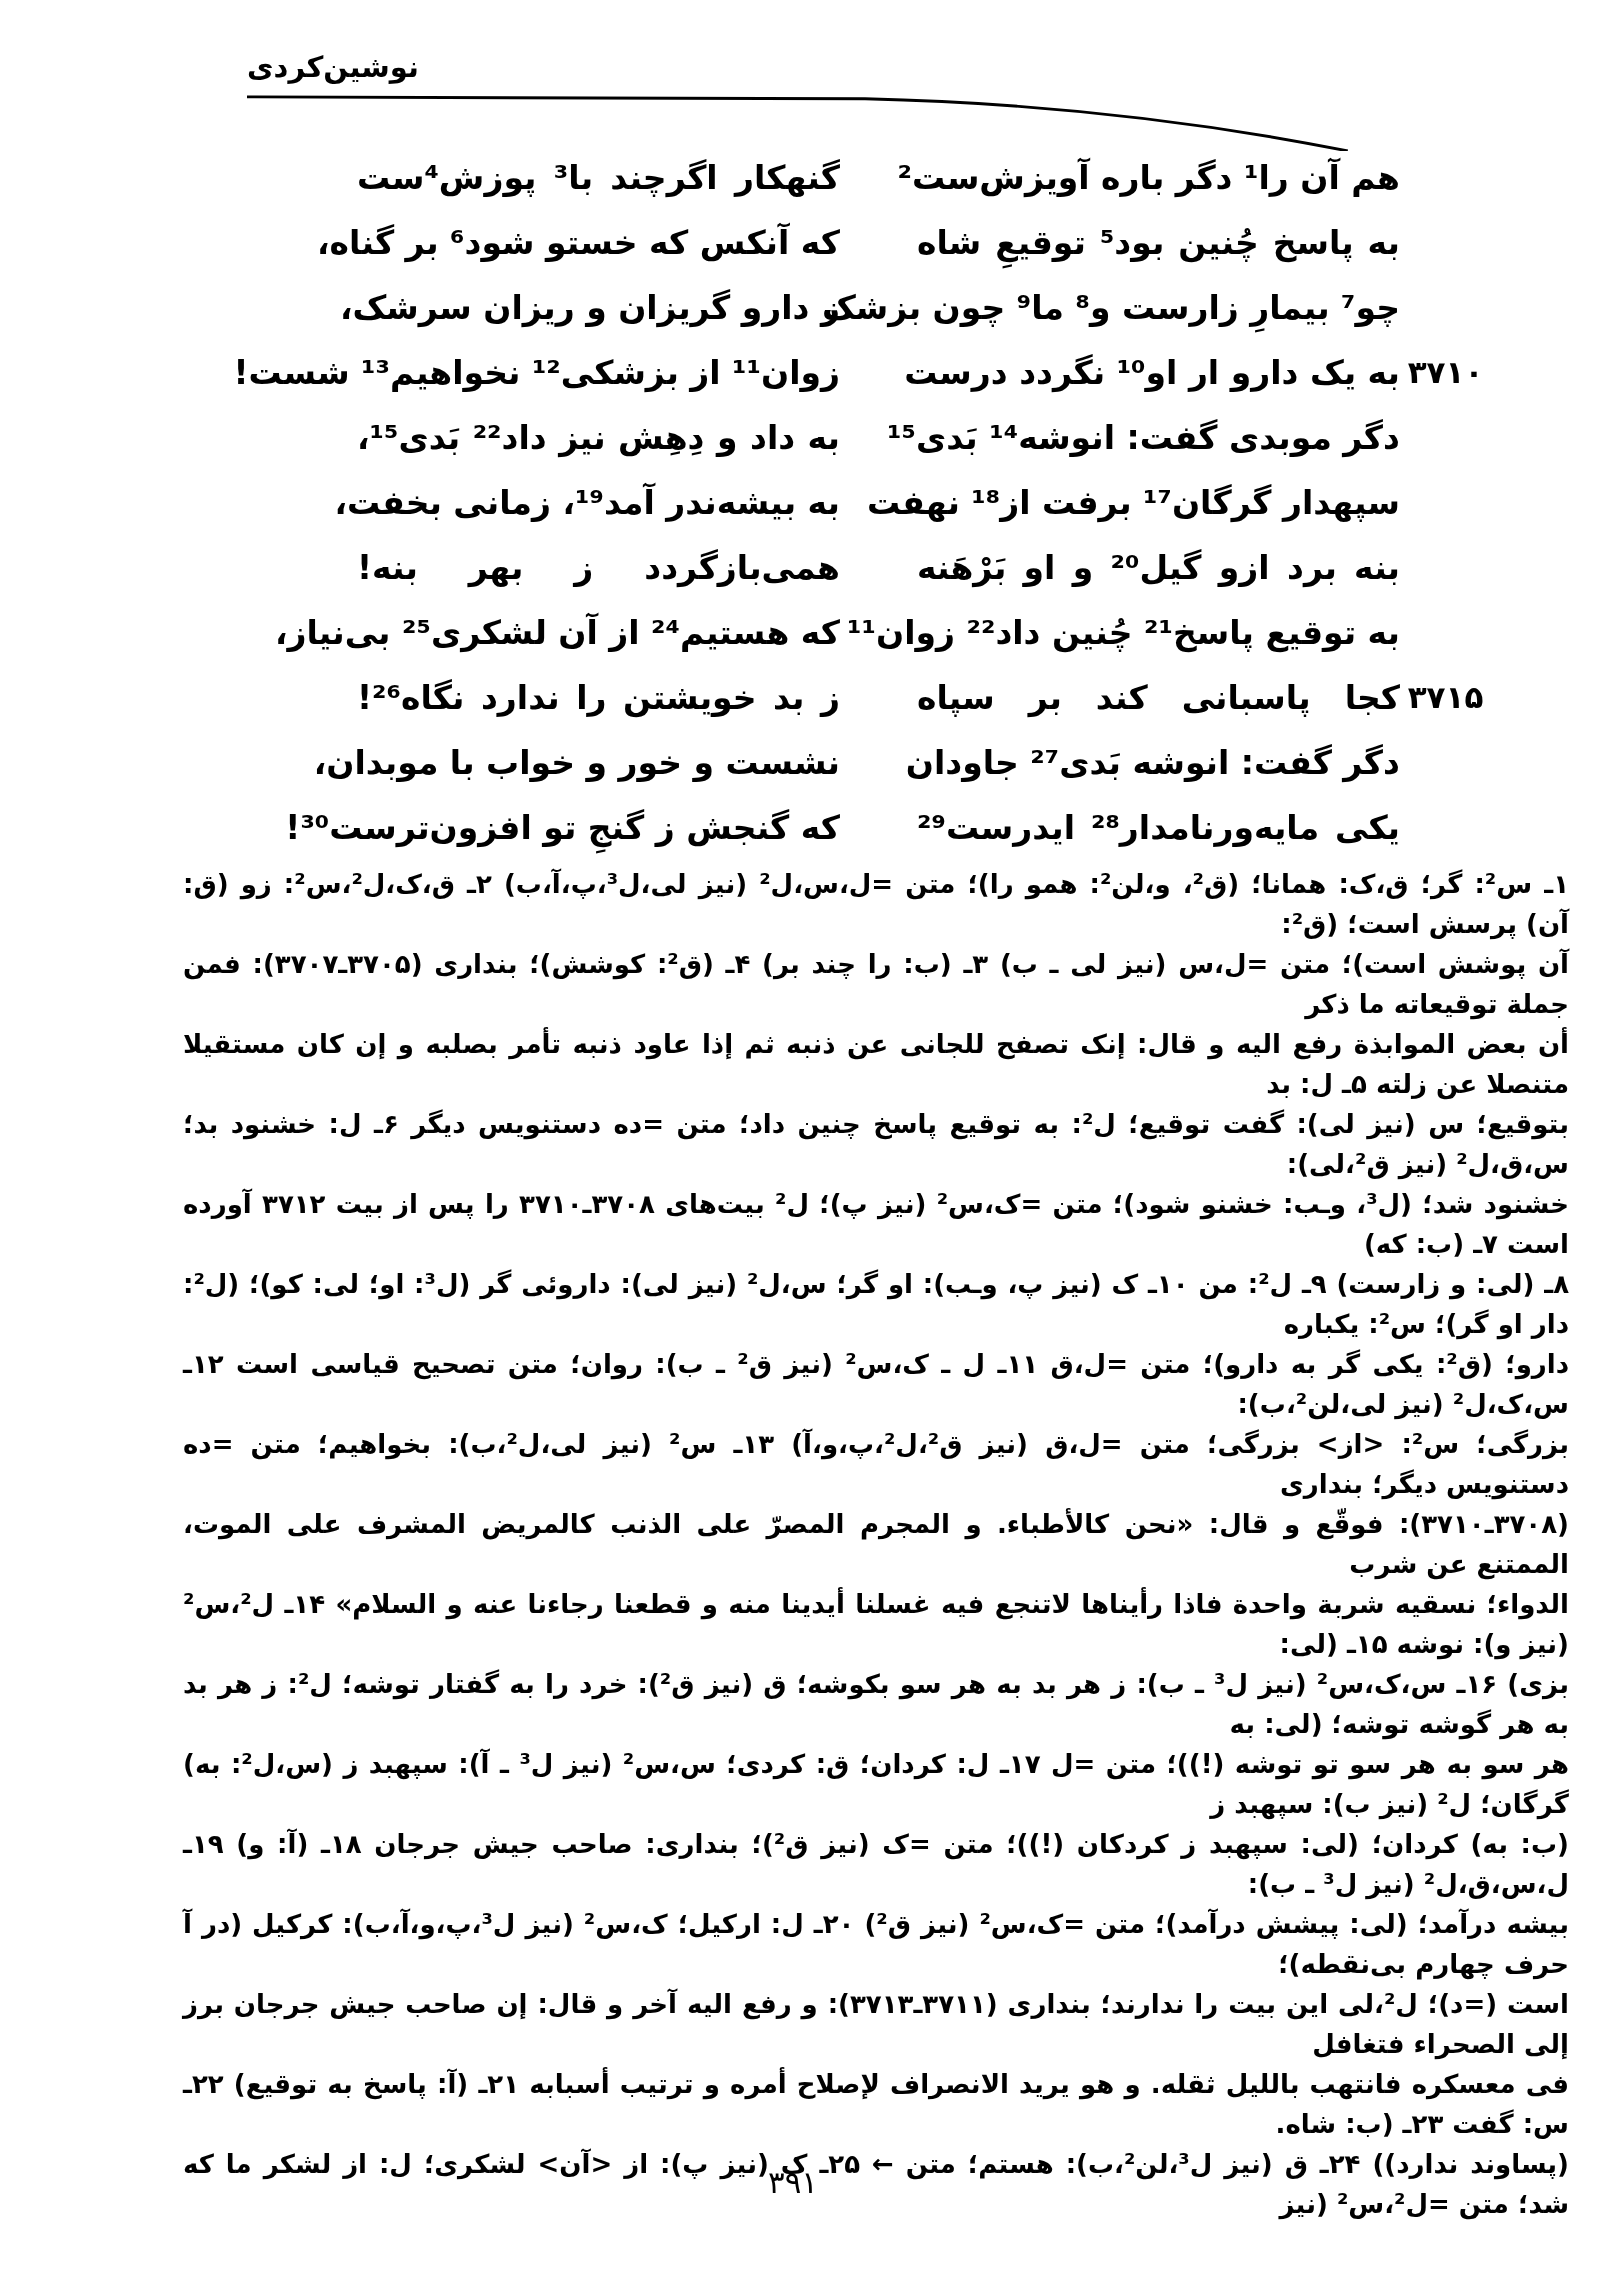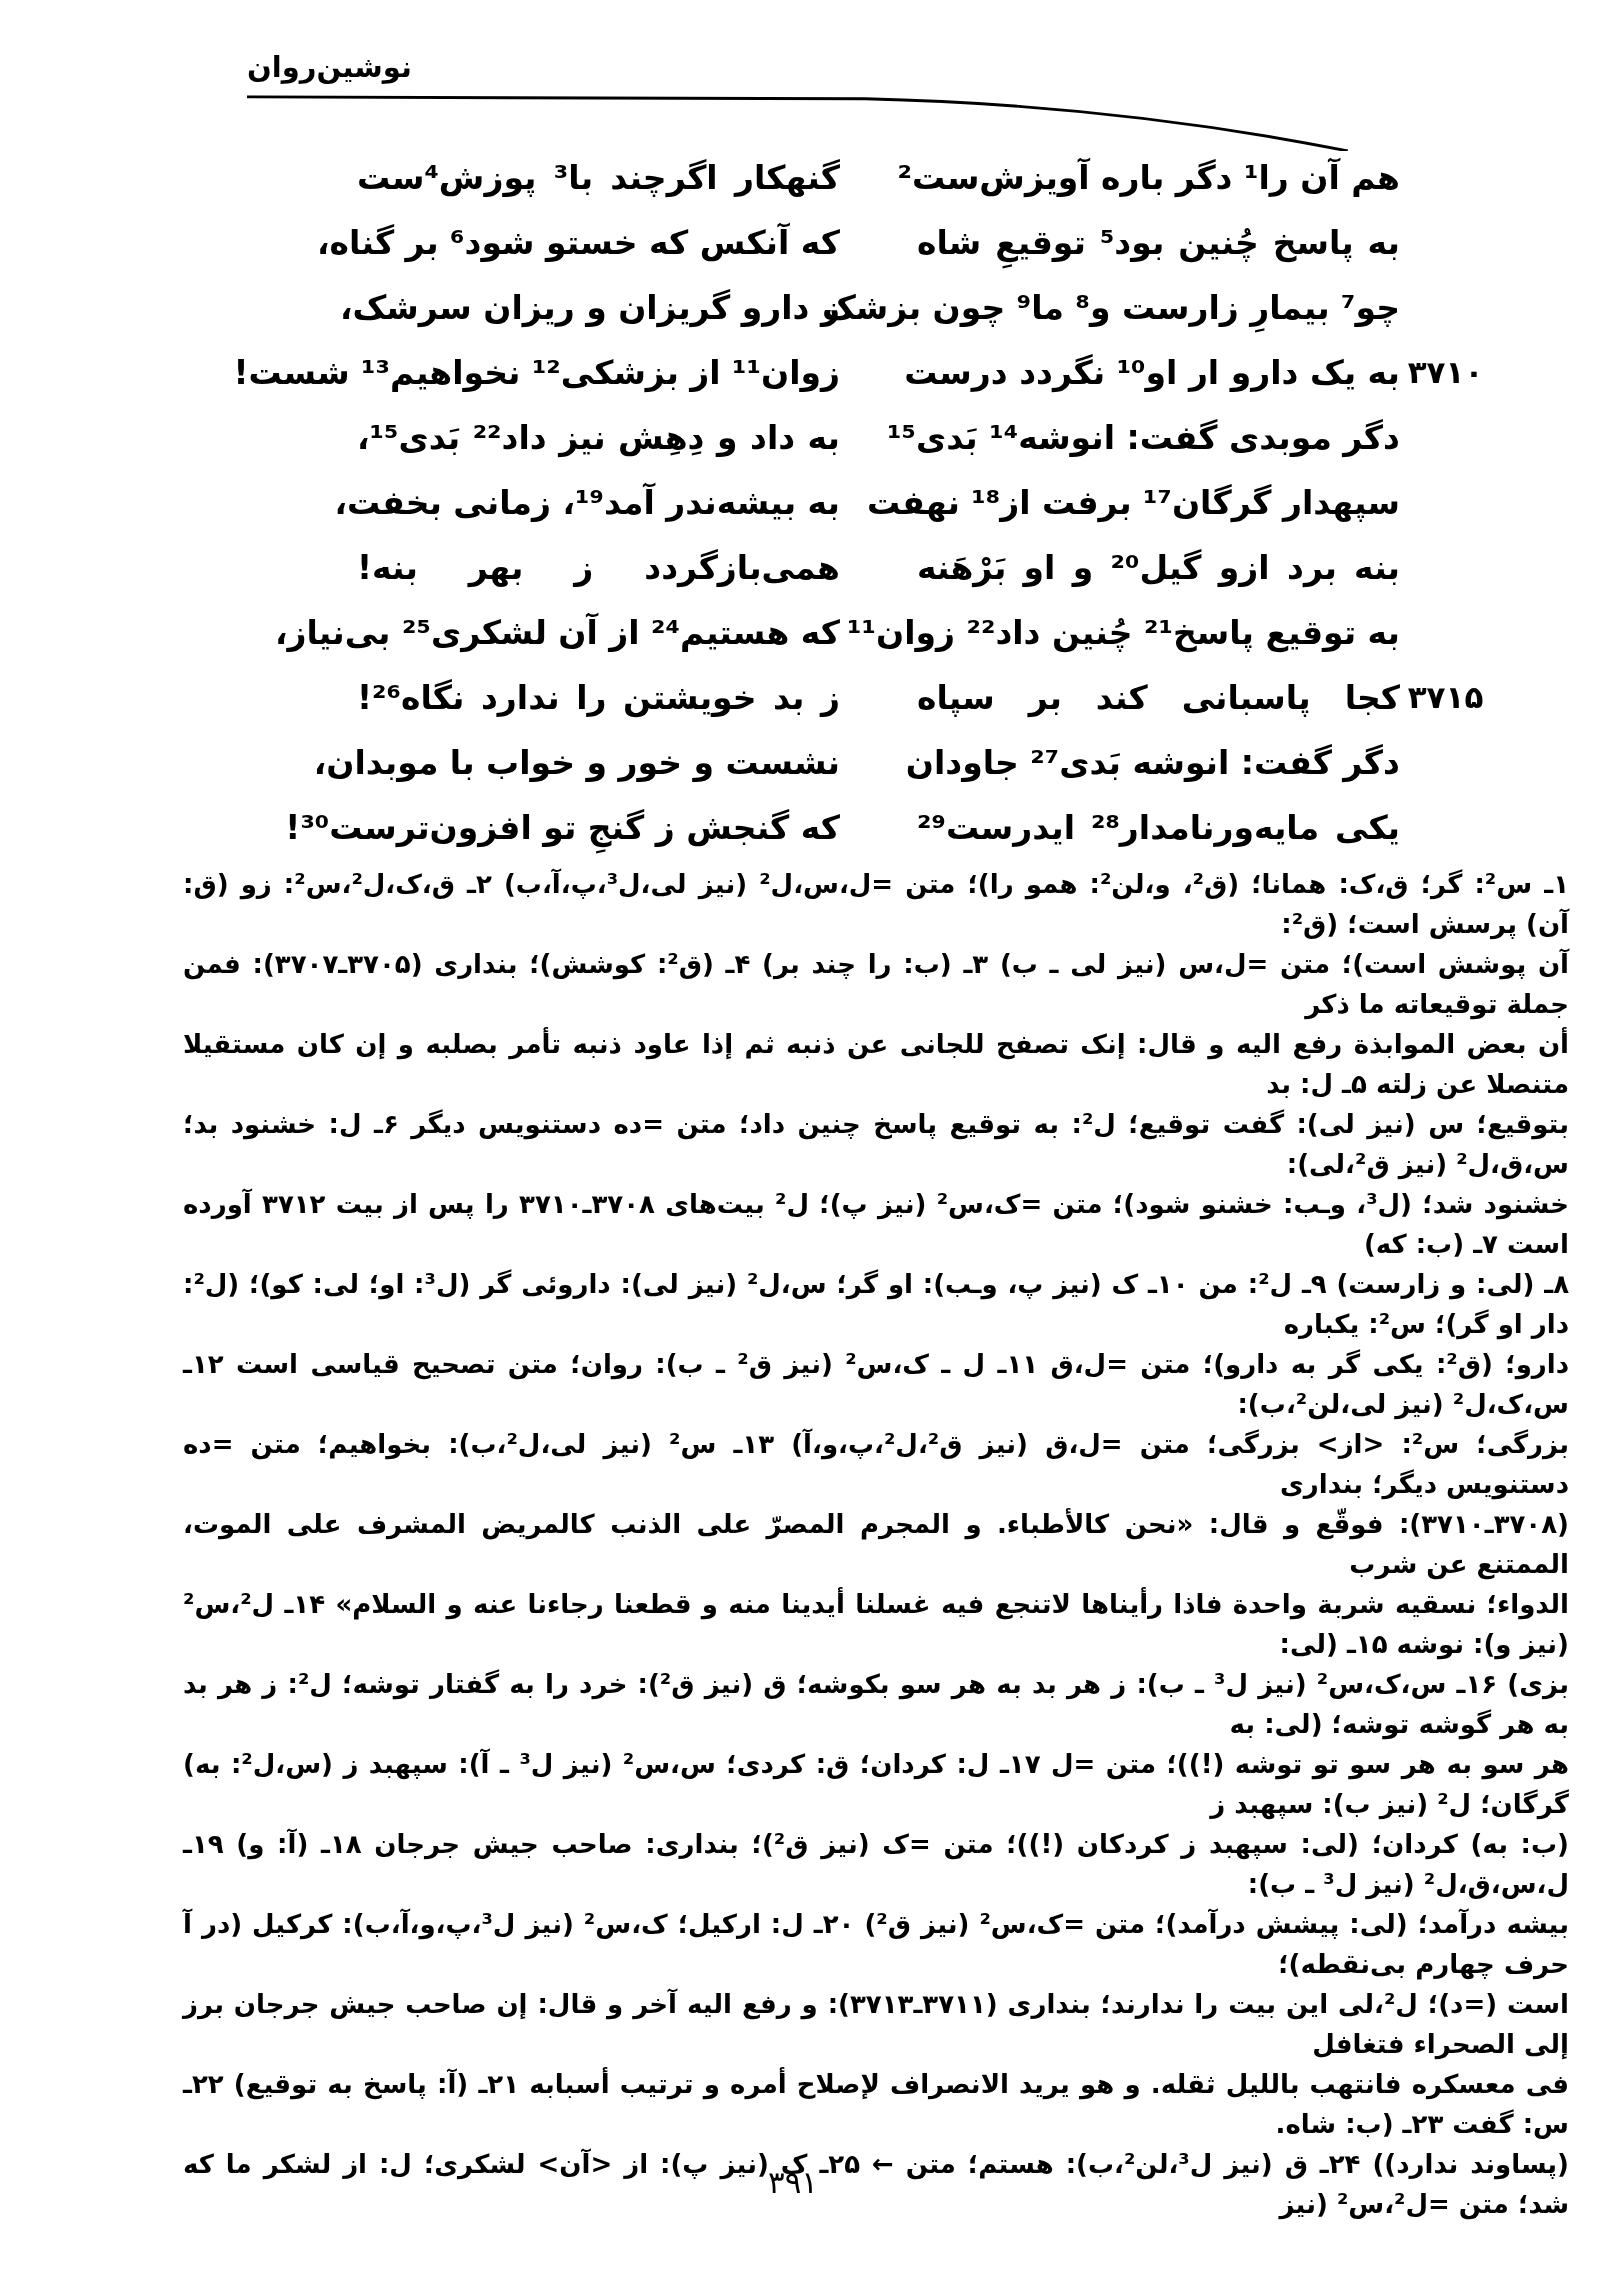--- a/index.html
+++ b/index.html
@@ -42,21 +42,21 @@
   .page-number {
     position: absolute; top: 2124px; left: 0; width: 1586px; text-align: center;
     font-size: 31px; font-weight: normal; direction: rtl; margin-top: 40px;
   }
 </style>
 </head>
 <body>
 
 <div>
 
-  <div class="running-head">نوشین‌روان</div>
+  <div class="running-head">نوشین‌کردی</div>
 
   <div class="head-rule">
     <svg viewBox="0 0 1220 60" preserveAspectRatio="none">
       <path d="M0 4 L640 6 Q900 12 1140 60" stroke="#000" stroke-width="3" fill="none"></path>
     </svg>
   </div>
 
   <div class="poem">
     <div class="col col-right">
       <div class="hemistich"><span>هم آن را¹ دگر باره آویزش‌ست²</span></div>

